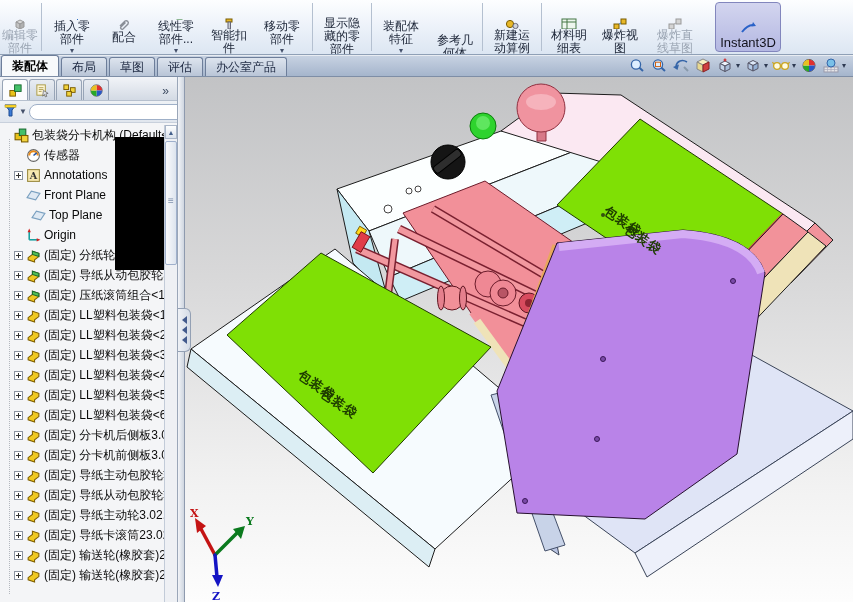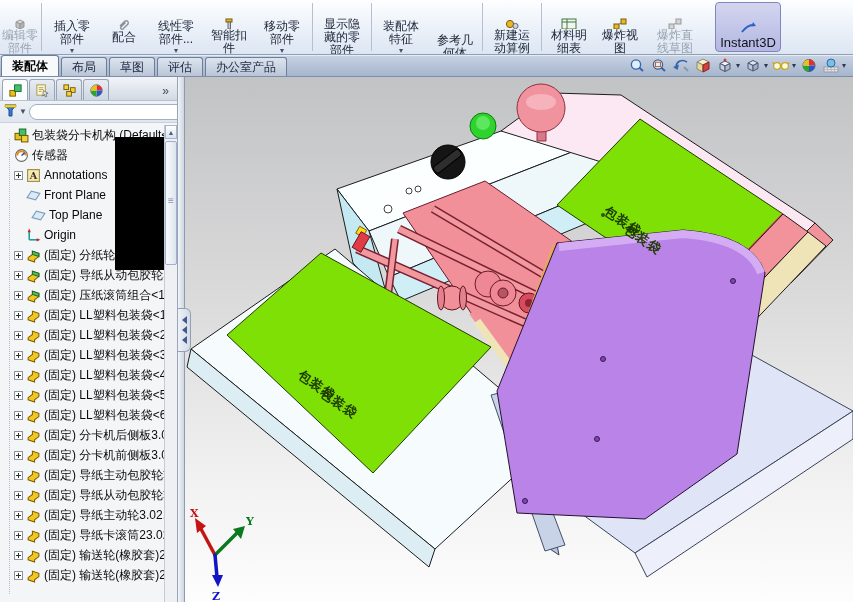--- a/index.html
+++ b/index.html
@@ -162,21 +162,21 @@
           <svg width="16" height="12" viewBox="0 0 16 12">
             <polygon points="5,5 9,3 13,5 9,7" fill="#cfe0f4" stroke="#5578a8"></polygon>
             <path d="M2 9 h5 M2 9 l2-2 M2 9 l2 2" fill="none" stroke="#2a9a2a"></path>
           </svg>
         </div>
         <div class="tb-lb">移动零
 部件</div>
         <div class="tb-caret">▾</div>
       </div>
       <div class="tb-sep"></div>
-      <div class="tb-btn" style="width: 56px;">
+      <div class="tb-btn" style="width: 56px; font-family: Liberation Mono, monospace;">
         <div class="tb-ic">
           <svg width="16" height="11" viewBox="0 0 16 11">
             <circle cx="4.5" cy="6" r="3" fill="#fff8d0" stroke="#c09818"></circle>
             <circle cx="11.5" cy="6" r="3" fill="#fff8d0" stroke="#c09818"></circle>
             <path d="M7.5 6 h1 M1.5 5 L0.2 3 M14.6 5 l1.3-2" fill="none" stroke="#c09818"></path>
           </svg>
         </div>
         <div class="tb-lb">显示隐
 藏的零
 部件</div>
@@ -388,21 +388,21 @@
           <span class="exp-sp"></span>
           <span class="tico">
             <svg width="15" height="15" viewBox="0 0 14 14">
               <rect x="1" y="5" width="6" height="6" fill="#e8c21a" stroke="#7a5c00"></rect>
               <rect x="5" y="1" width="6" height="6" fill="#43c06a" stroke="#1b6b32"></rect>
               <rect x="7" y="7" width="6" height="6" fill="#f2d33c" stroke="#7a5c00"></rect>
             </svg>
           </span>
           <span class="lbl">包装袋分卡机构 (Default&lt;D</span>
         </div>
-        <div class="row" style="">
+        <div class="row" style="padding-left: 12px;">
           <span class="exp-sp"></span>
           <span class="tico">
             <svg width="15" height="15" viewBox="0 0 14 14">
               <circle cx="7" cy="7" r="5.5" fill="#fff" stroke="#666"></circle>
               <path d="M3 7 a4 4 0 0 1 8 0" fill="none" stroke="#e88a1a" stroke-width="2"></path>
               <line x1="7" y1="7" x2="10" y2="4.5" stroke="#2255aa" stroke-width="1.5"></line>
             </svg>
           </span>
           <span class="lbl">传感器</span>
         </div>

